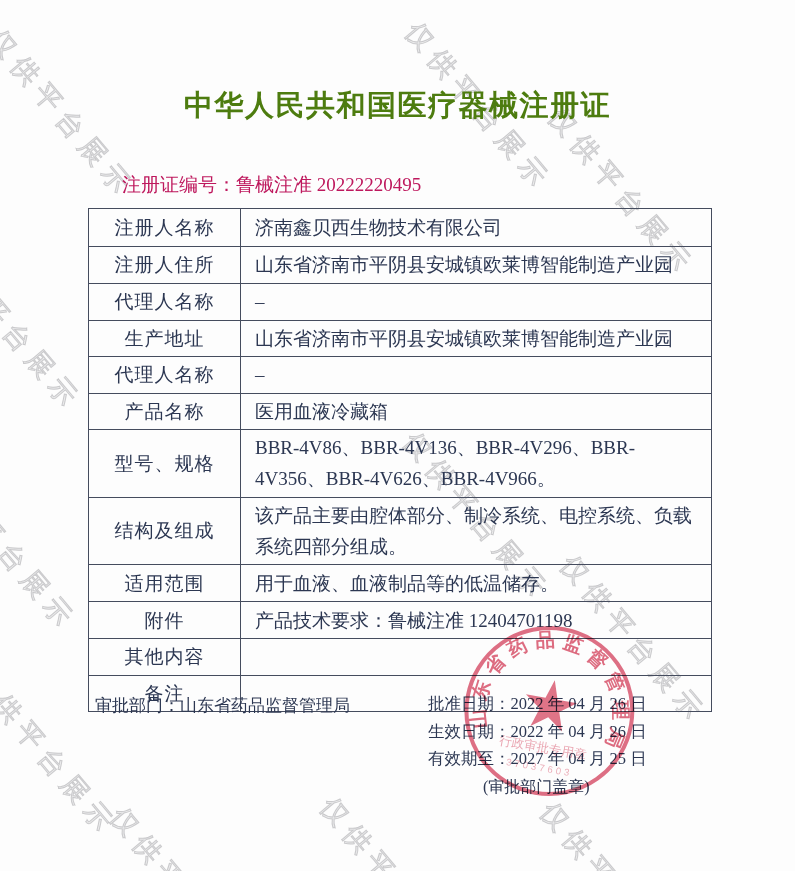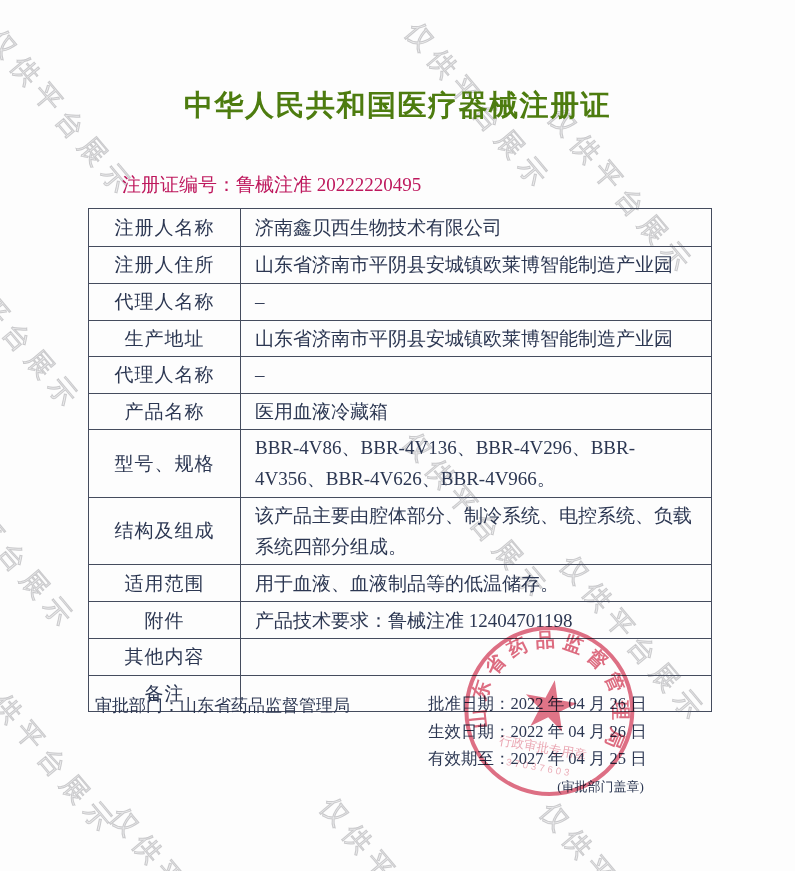--- a/index.html
+++ b/index.html
@@ -77,23 +77,22 @@
   .dept{
     position:absolute;top:694px;left:95px;
     font-size:17px;
   }
   .dates{
     position:absolute;top:690px;left:428px;width:290px;
     font-size:16.5px;
     line-height:27.5px;
   }
   .dates .stamp-note{
-    text-align:center;
     padding-left:55px;
-    font-size:13px;
+    font-size:16px;
   }
   
   .seal{
     position:absolute;top:622px;left:458px;
     width:182px;height:182px;
     transform:rotate(10deg);
     mix-blend-mode:multiply;
     opacity:0.92;
     pointer-events:none;
   }

